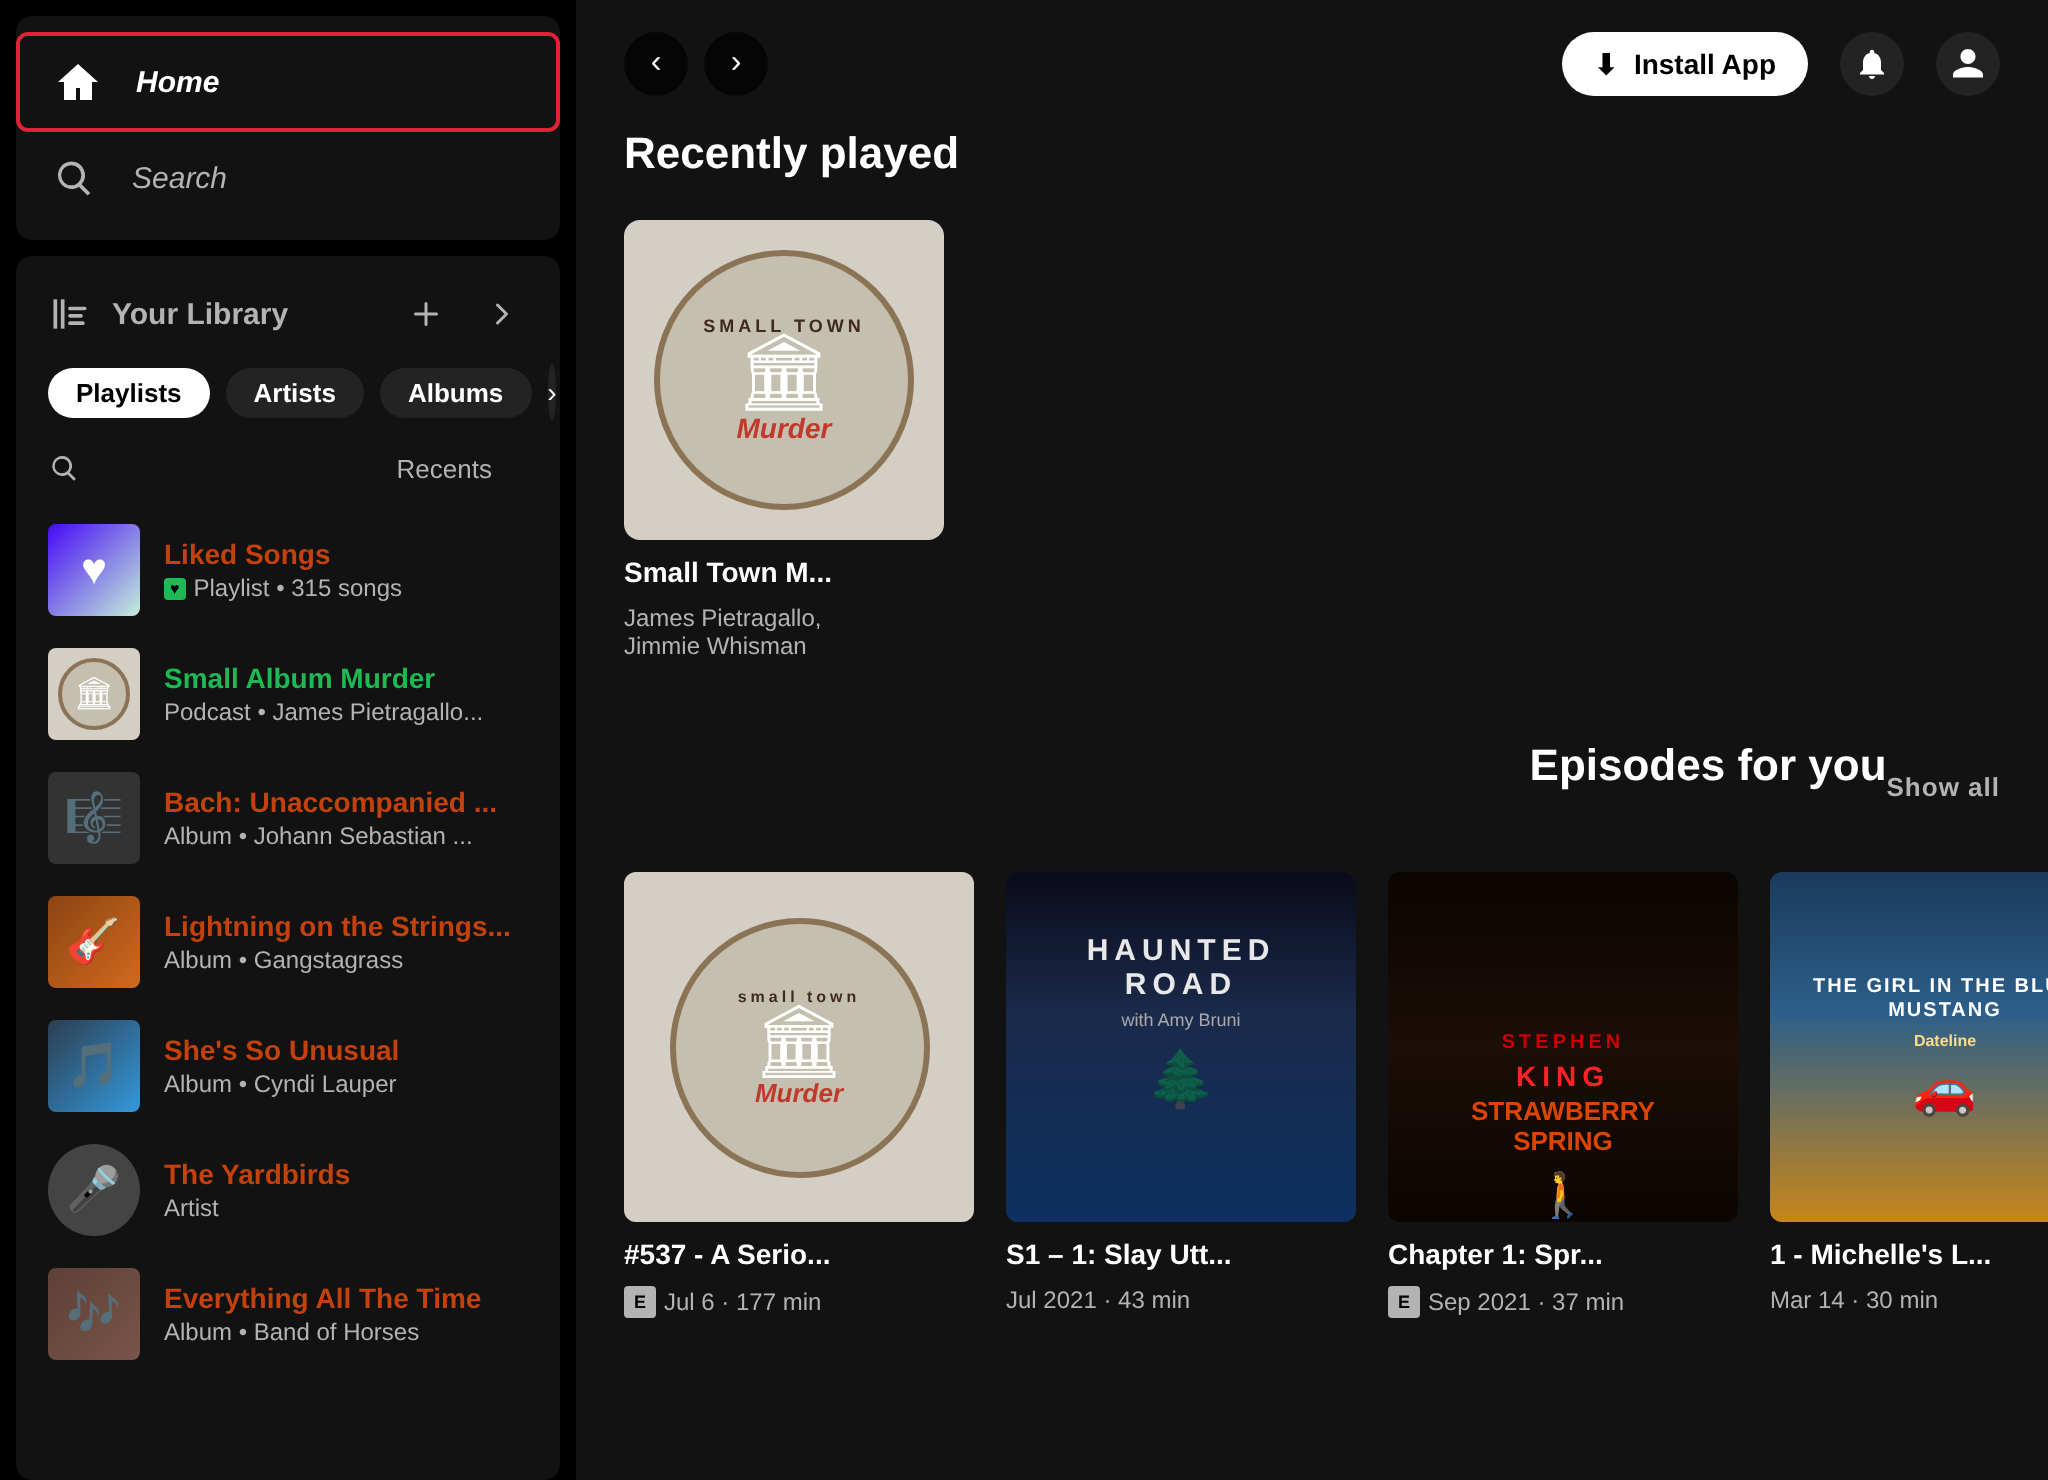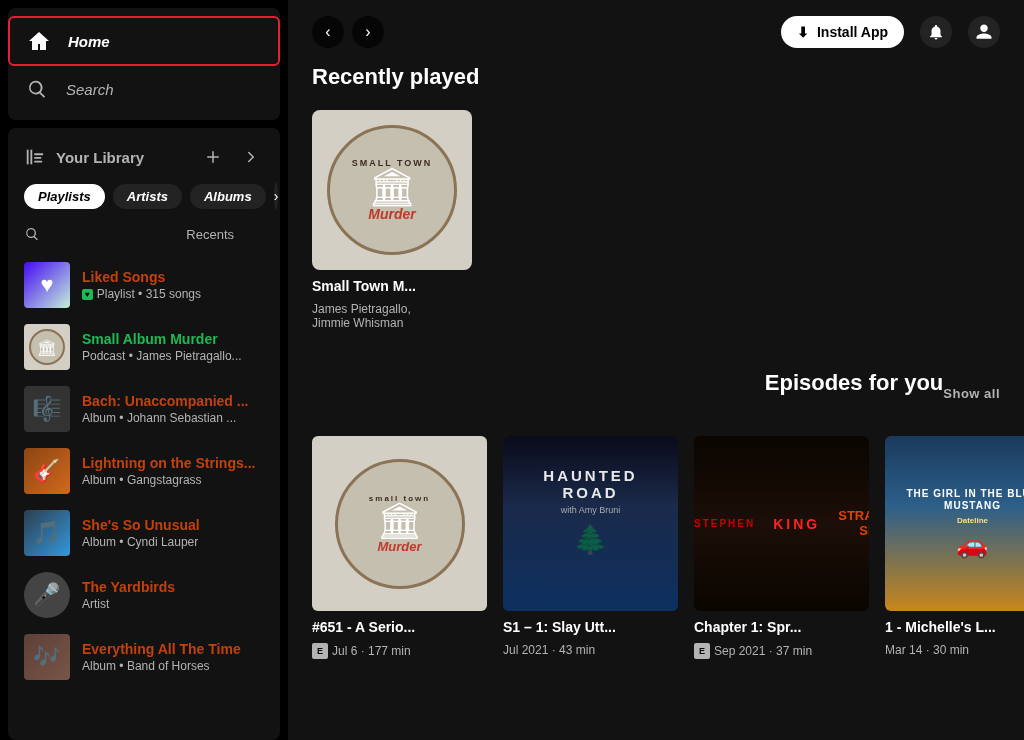--- a/index.html
+++ b/index.html
@@ -139,21 +139,20 @@
     .pill {
       background: #232323;
       color: #fff;
       border: none;
       border-radius: 20px;
       padding: 5px 14px;
       font-size: 13px;
       font-weight: 600;
       cursor: pointer;
       white-space: nowrap;
-      font-style: italic;
     }
 
     .pill.active {
       background: #fff;
       color: #000;
     }
 
     .pill-arrow {
       background: #232323;
       border: none;
@@ -179,21 +178,21 @@
       display: flex;
       align-items: center;
       gap: 8px;
       color: #b3b3b3;
       font-size: 14px;
     }
 
     .lib-search-right {
       display: flex;
       align-items: center;
-      gap: 16px;
+      gap: 4px;
       color: #b3b3b3;
       font-size: 13px;
     }
 
     .library-list {
       overflow-y: auto;
       flex: 1;
       padding: 0 8px;
     }
 
@@ -784,21 +783,21 @@
         <div class="episode-card">
           <div class="ep-img">
             <div class="small-town-murder-art" style="width:100%;height:100%;background:#d4cfc5;display:flex;align-items:center;justify-content:center;">
               <div style="width:130px;height:130px;border-radius:50%;border:3px solid #8b7355;background:#c5bfb0;display:flex;flex-direction:column;align-items:center;justify-content:center;">
                 <span style="font-size:8px;color:#3d2b1f;font-weight:700;letter-spacing:2px;">small town</span>
                 <span style="font-size:36px;line-height:1;">🏛</span>
                 <span style="font-size:13px;color:#c0392b;font-weight:800;font-style:italic;">Murder</span>
               </div>
             </div>
           </div>
-          <div class="ep-title">#651 - A Serio...</div>
+          <div class="ep-title">#537 - A Serio...</div>
           <div class="ep-meta">
             <span class="ep-badge">E</span>
             Jul 6 · 177 min
           </div>
         </div>
 
         <div class="episode-card">
           <div class="ep-img">
             <div class="haunted-road-art" style="width:100%;height:100%;background:linear-gradient(180deg,#0a0a1a 0%,#1a2a4a 40%,#0d3060 100%);display:flex;flex-direction:column;align-items:center;justify-content:center;gap:8px;">
               <div style="text-align:center;">
@@ -808,21 +807,21 @@
               </div>
               <div style="font-size:28px;opacity:0.4;">🌲</div>
             </div>
           </div>
           <div class="ep-title">S1 – 1: Slay Utt...</div>
           <div class="ep-meta">Jul 2021 · 43 min</div>
         </div>
 
         <div class="episode-card">
           <div class="ep-img">
-            <div style="width:100%;height:100%;background:linear-gradient(180deg,#0a0500 0%,#1c0e08 50%,#0a0500 100%);display:flex;flex-direction:row;align-items:center;justify-content:flex-start;gap:18px;">
+            <div style="width:100%;height:100%;background:linear-gradient(180deg,#0a0500 0%,#1c0e08 50%,#0a0500 100%);display:flex;flex-direction:column;align-items:center;justify-content:flex-end;gap:3px;">
               <div style="font-size:10px;color:#cc0000;font-weight:900;letter-spacing:2px;text-transform:uppercase;">STEPHEN</div>
               <div style="font-size:14px;color:#ff2222;font-weight:900;letter-spacing:3px;">KING</div>
               <div style="font-size:13px;color:#dd4400;font-weight:900;text-align:center;line-height:1.1;">STRAWBERRY<br>SPRING</div>
               <div style="font-size:22px;color:#880000;margin-top:4px;">🚶</div>
             </div>
           </div>
           <div class="ep-title">Chapter 1: Spr...</div>
           <div class="ep-meta">
             <span class="ep-badge">E</span>
             Sep 2021 · 37 min

